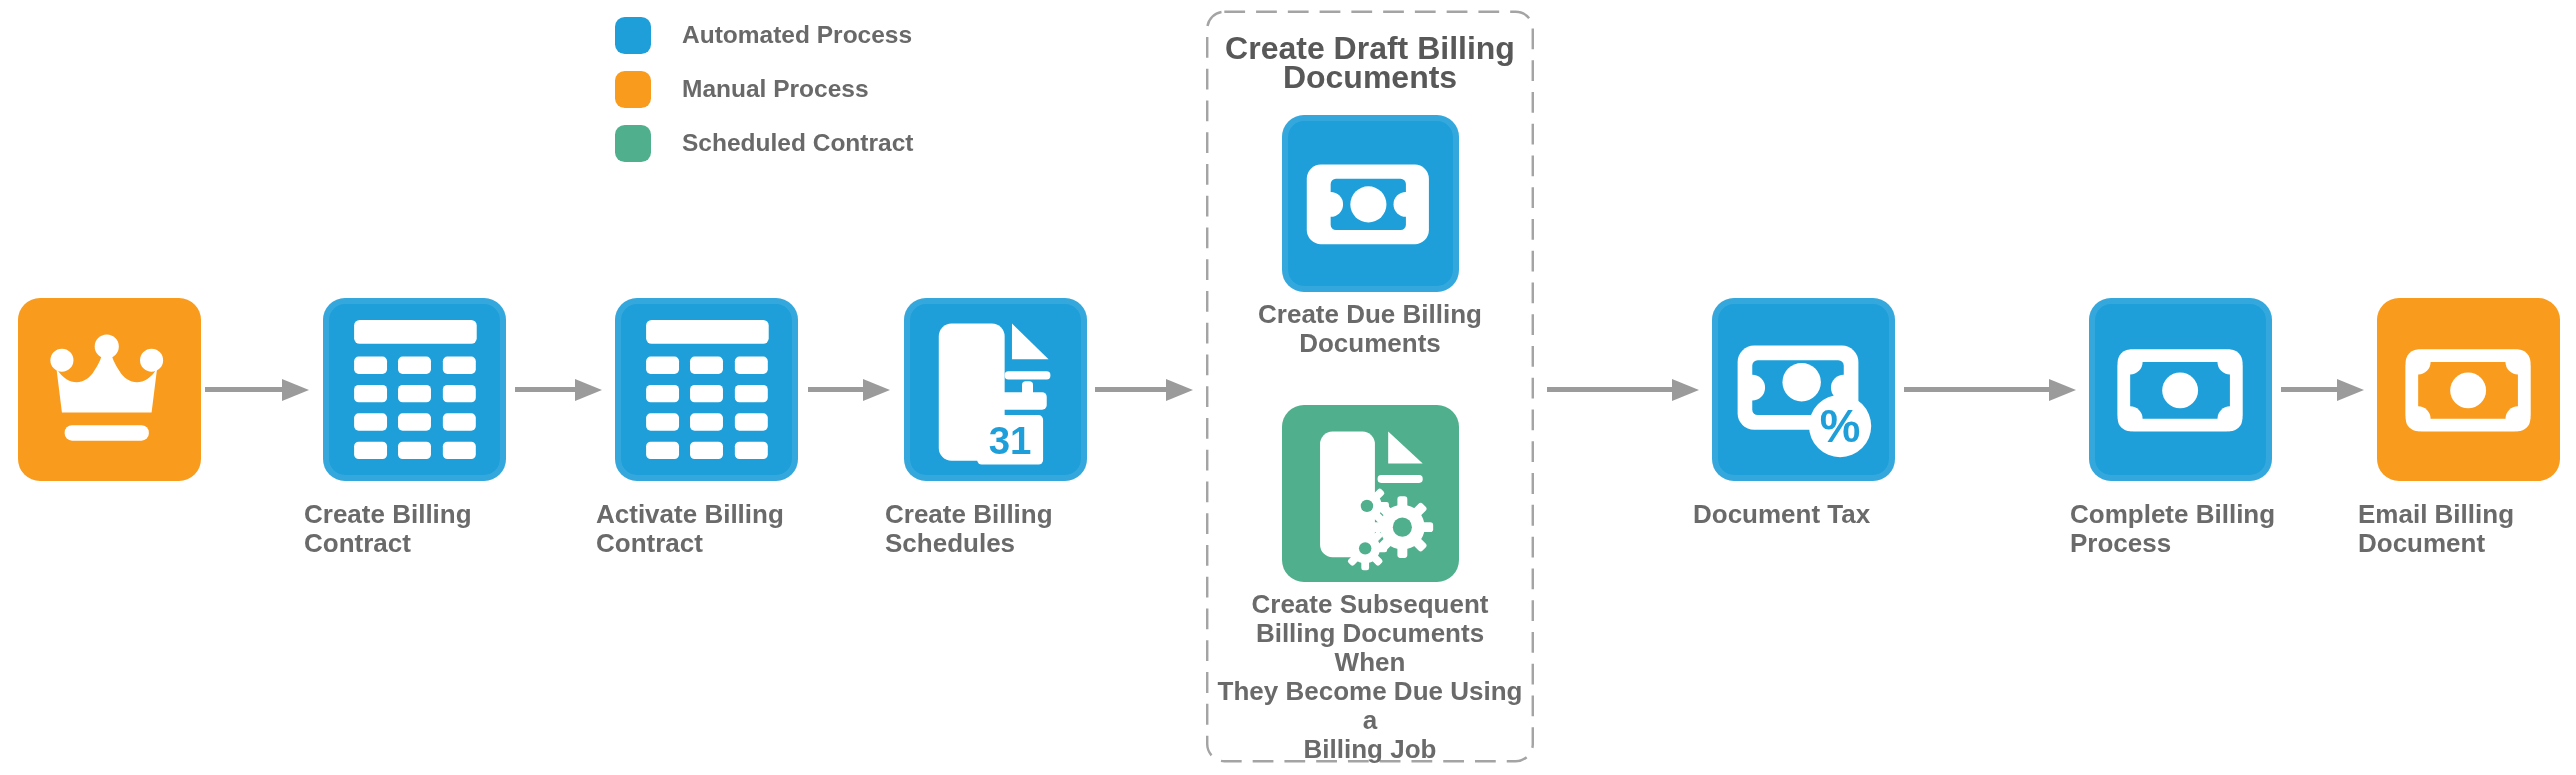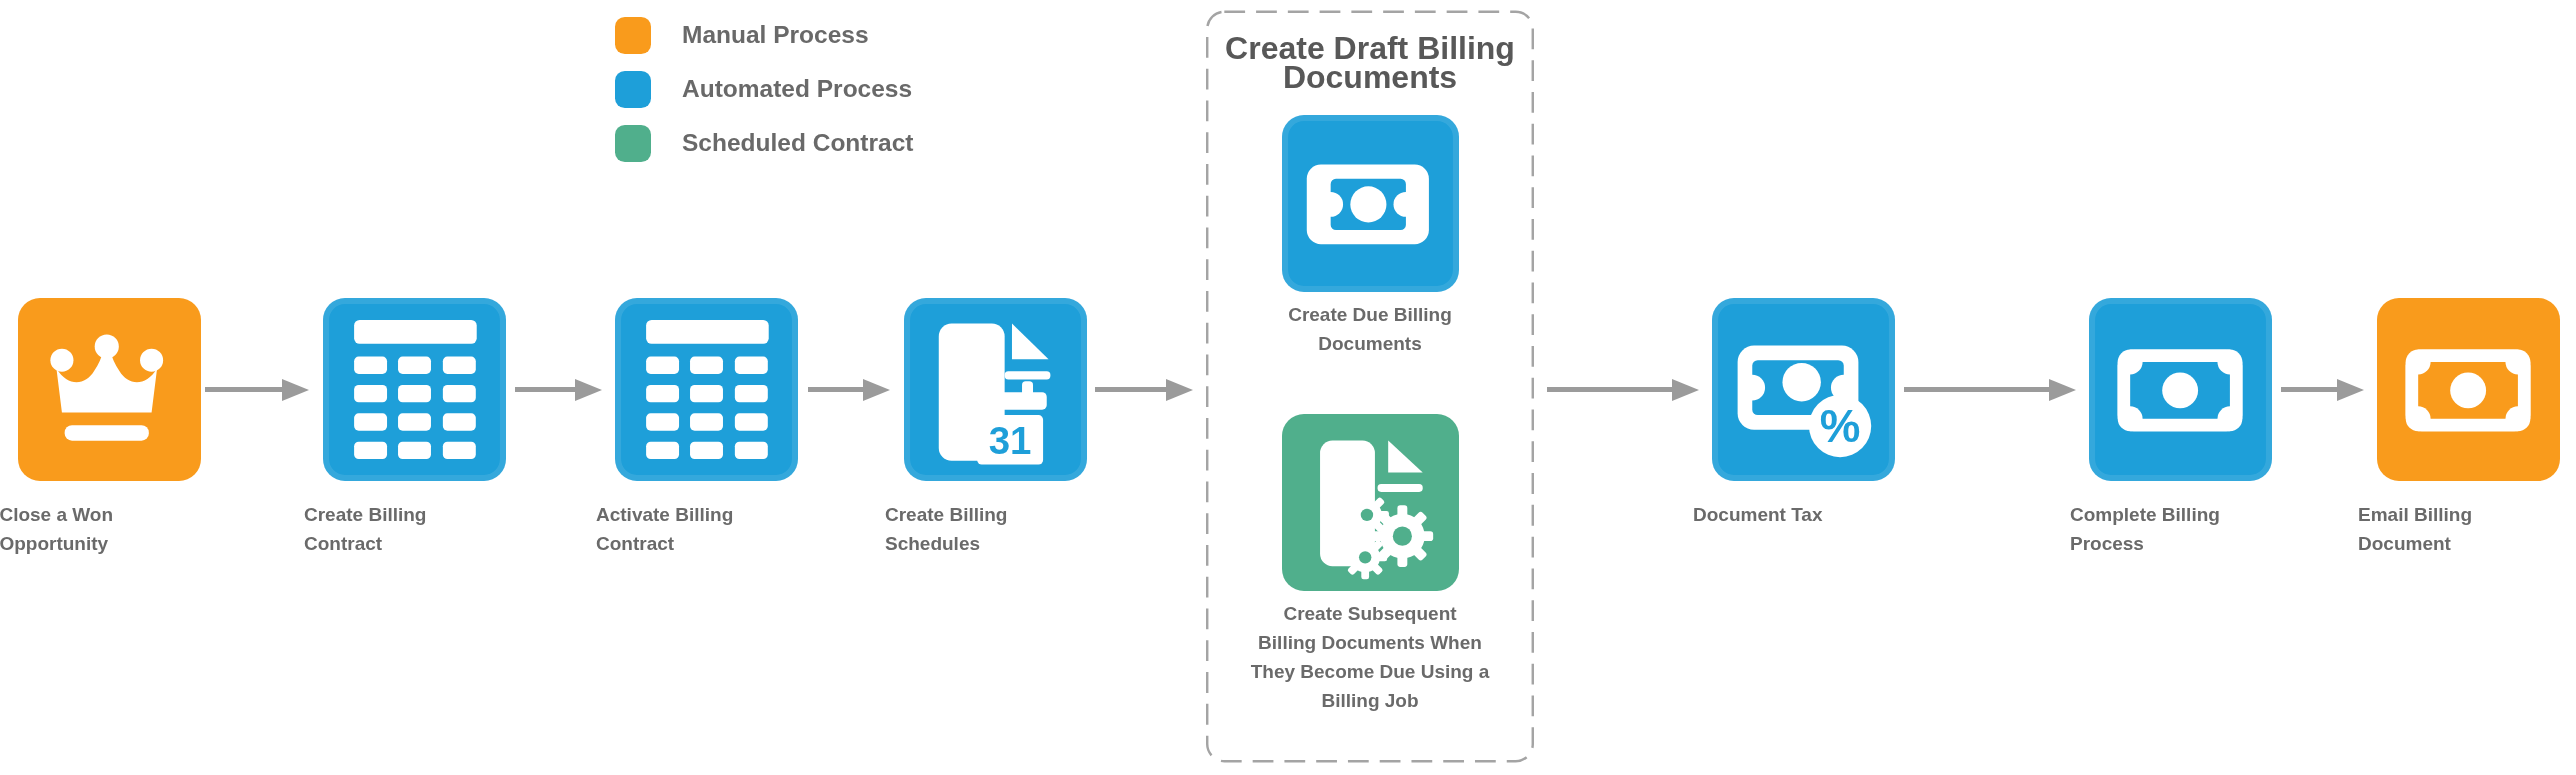--- a/index.html
+++ b/index.html
@@ -23,79 +23,77 @@
   .tile{position:relative;width:183px;height:183px;margin:0 auto;border-radius:22px;}
   .tile.manual{background:#F99B1C;}
   .tile.automated{background:#1E9FD9;box-shadow:inset 0 0 0 6.1px rgba(255,255,255,0.10);}
   .tile.scheduled{background:#50AF8C;}
   .tile svg{position:absolute;left:0;top:0;width:100%;height:100%;}
   .asset-bg .tile::before{
     content:"";position:absolute;left:-13px;top:-13.4px;right:-13px;bottom:-1.2px;
     background:#F5F5F6;z-index:-1;
   }
   .label{
-    margin-top:19px;font-size:19px;line-height:29px;font-weight:700;
+    margin-top:19px;font-size:26px;line-height:29px;font-weight:700;
     color:#6A6A6A;white-space:pre-line;
   }
   
   .group{position:absolute;left:1206px;top:9.8px;width:328px;height:753px;}
   .group > svg.border{position:absolute;left:0;top:0;}
   .gtitle{
     position:absolute;left:0;right:0;top:24.5px;text-align:center;
     font-size:32px;line-height:29px;font-weight:700;color:#585858;white-space:pre-line;
   }
   .gnode{position:absolute;left:11px;width:306px;text-align:center;}
   .gnode .tile{width:177px;height:177px;}
   .gnode .label{margin-top:8px;}
   .gnode-due{top:105px;}
-  .gnode-sub{top:404px;}
+  .gnode-sub{top:395px;}
   
   .arrow{position:absolute;top:378px;height:23px;display:flex;align-items:center;}
   .arrow .shaft{flex:1 1 auto;height:4.9px;background:#9B9B9B;}
   .arrow .head{
     width:0;height:0;flex:0 0 auto;
     border-left:27px solid #9B9B9B;
     border-top:11.6px solid transparent;
     border-bottom:11.6px solid transparent;
   }
 </style>
 </head>
 <body>
 
 <div id="canvas">
 
   <div class="legend">
     <div class="legend-row">
+      <div class="swatch automated"></div>
+      <div class="legend-label">Automated Process</div>
+    </div>
+    <div class="legend-row">
       <div class="swatch manual"></div>
       <div class="legend-label">Manual Process</div>
-    </div>
-    <div class="legend-row">
-      <div class="swatch automated"></div>
-      <div class="legend-label">Automated Process</div>
     </div>
     <div class="legend-row">
       <div class="swatch scheduled"></div>
       <div class="legend-label">Scheduled Contract</div>
     </div>
   </div>
 
   <div class="node" style="left:-0.6px">
     <div class="tile manual">
       <svg viewBox="0 0 100 100">
         <g fill="#ffffff">
           <circle cx="24" cy="34" r="6.3"></circle>
           <circle cx="48.5" cy="26.5" r="6.6"></circle>
           <circle cx="73" cy="34" r="6.3"></circle>
           <path d="M24 62.5 L21 38.5 C27.5 49 37 47.5 41.5 40 Q45.5 34 46 30 L51 30 Q51.5 34 55.5 40 C60 47.5 69.5 49 76 38.5 L73 62.5 Z"></path>
           <rect x="25.5" y="69.5" width="46" height="8.5" rx="4"></rect>
         </g>
       </svg>
     </div>
-    <div class="label">Close a Won
-Opportunity</div>
   </div>
 
   <div class="node" style="left:304px">
     <div class="tile automated">
       <svg viewBox="0 0 100 100">
         <g fill="#ffffff">
           <rect x="17" y="12" width="67" height="13" rx="3"></rect>
           <rect x="17" y="32" width="18" height="9.5" rx="2.5"></rect>
             <rect x="41" y="32" width="18" height="9.5" rx="2.5"></rect>
             <rect x="65.5" y="32" width="18" height="9.5" rx="2.5"></rect>

